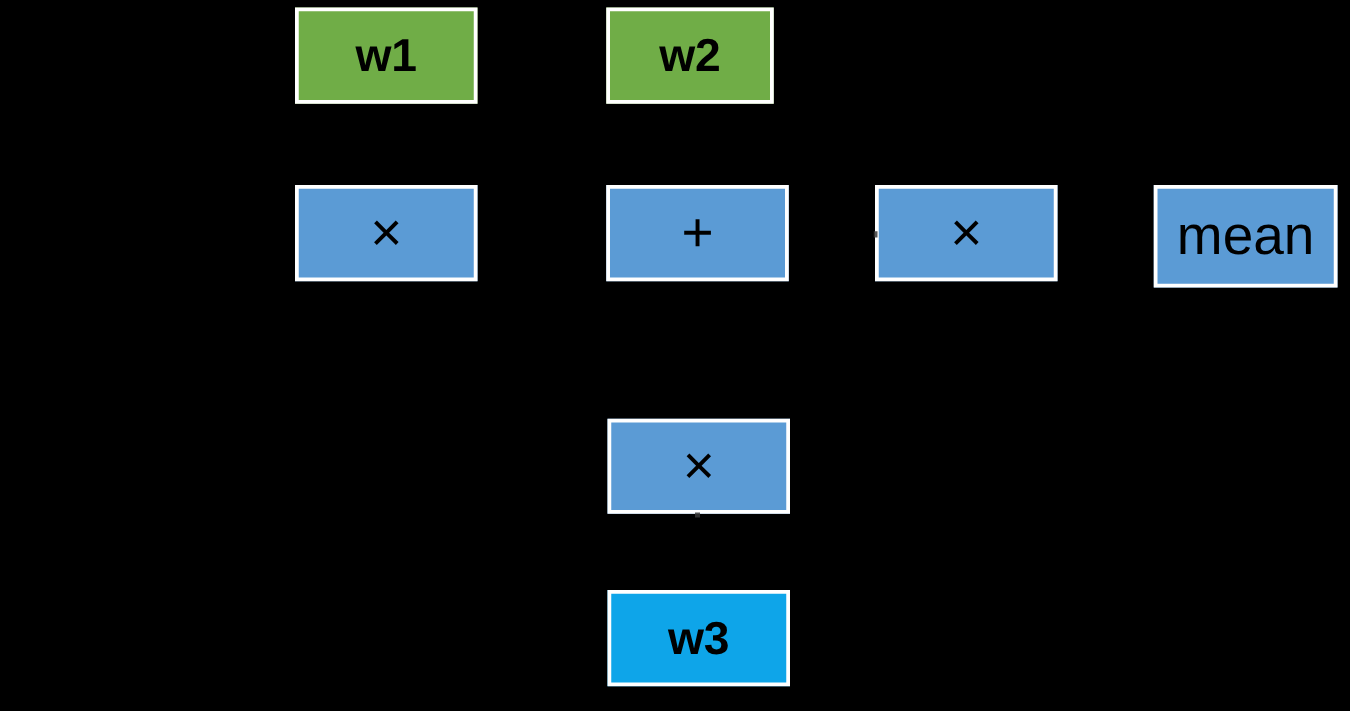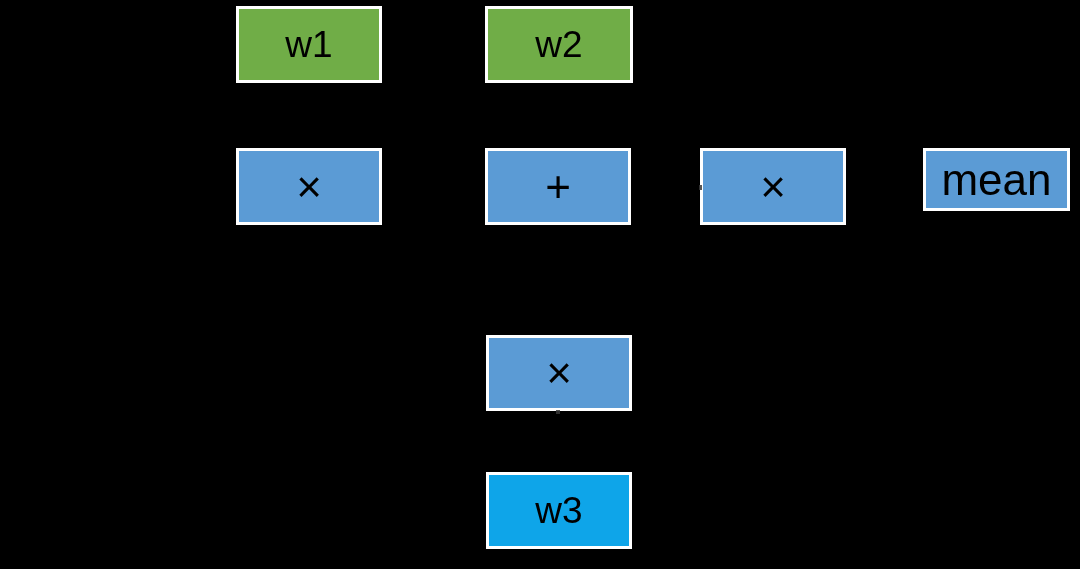--- a/index.html
+++ b/index.html
@@ -23,21 +23,21 @@
     display: flex;
     align-items: center;
     justify-content: center;
     color: #000000;
     line-height: 1;
     user-select: none;
   }
   .node-label {
     display: block;
     font-size: 37px;
-    font-weight: 400;
+    font-weight: 700;
     letter-spacing: 0px;
     color: #000000;
     white-space: nowrap;
   }
   .node.op .node-label {
     font-size: 44px;
     font-weight: 500;
   }
   .artifact {
     position: absolute;
@@ -47,38 +47,38 @@
 </style>
 </head>
 <body>
 
 <div id="canvas">
 
   <div class="node var" style="left:236px; top:6px; width:146px; height:77px; background:#70AD47;">
     <span class="node-label">w1</span>
   </div>
 
-  <div class="node var" style="left:485px; top:6px; width:148px; height:77px; background:#70AD47;">
+  <div class="node var" style="left:485px; top:6px; width:134px; height:77px; background:#70AD47;">
     <span class="node-label">w2</span>
   </div>
 
 
   <div class="node op" style="left:236px; top:148px; width:146px; height:77px; background:#5B9BD5;">
     <span class="node-label">×</span>
   </div>
 
   <div class="node op" style="left:485px; top:148px; width:146px; height:77px; background:#5B9BD5;">
     <span class="node-label">+</span>
   </div>
 
   <div class="node op" style="left:700px; top:148px; width:146px; height:77px; background:#5B9BD5;">
     <span class="node-label">×</span>
   </div>
 
-  <div class="node op" style="left:923px; top:148px; width:147px; height:63px; background:#5B9BD5;">
+  <div class="node op" style="left:923px; top:148px; width:147px; height:82px; background:#5B9BD5;">
     <span class="node-label">mean</span>
   </div>
 
   <div class="node op" style="left:486px; top:335px; width:146px; height:76px; background:#5B9BD5;">
     <span class="node-label">×</span>
   </div>
 
   <div class="node var" style="left:486px; top:472px; width:146px; height:77px; background:#0ea5e9;">
     <span class="node-label">w3</span>
   </div>

